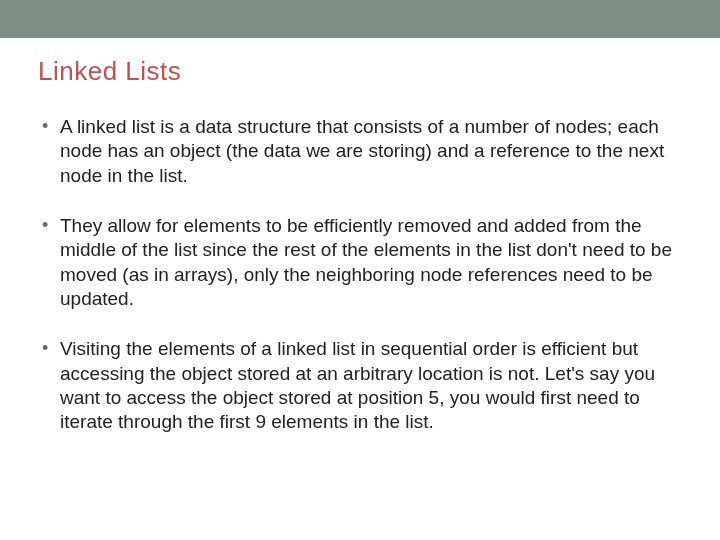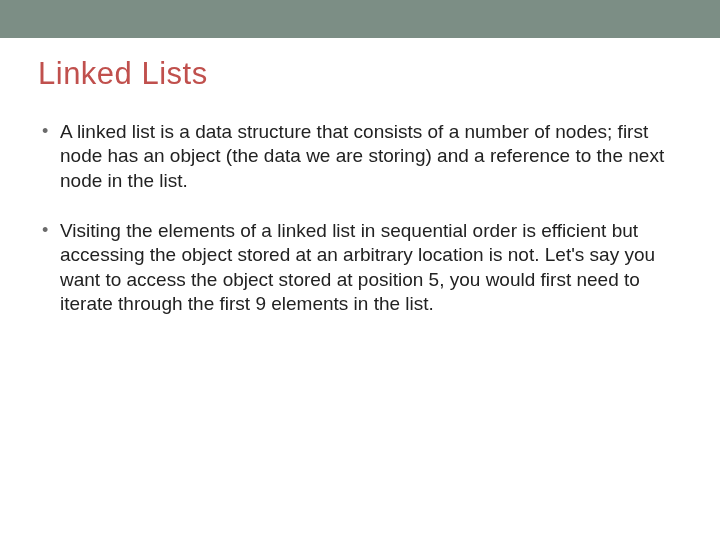--- a/index.html
+++ b/index.html
@@ -12,21 +12,21 @@
   .top-bar {
     width: 100%;
     height: 38px;
     background: #7c8e85;
   }
   .content {
     padding: 18px 38px 0 38px;
   }
   .title {
     color: #c0504d;
-    font-size: 31px;
+    font-size: 26px;
     font-weight: 400;
     letter-spacing: 0.5px;
     margin-bottom: 28px;
   }
   ul.bullets {
     list-style: none;
     padding-left: 4px;
   }
   ul.bullets li {
     position: relative;
@@ -47,16 +47,17 @@
   }
 </style>
 </head>
 <body>
 
 <div class="top-bar"></div>
 
 <div class="content">
   <h1 class="title">Linked Lists</h1>
   <ul class="bullets">
-    <li>A linked list is a data structure that consists of a number of nodes; first node has an object (the data we are storing) and a reference to the next node in the list.</li>
+    <li>A linked list is a data structure that consists of a number of nodes; each node has an object (the data we are storing) and a reference to the next node in the list.</li>
+    <li>They allow for elements to be efficiently removed and added from the middle of the list since the rest of the elements in the list don't need to be moved (as in arrays), only the neighboring node references need to be updated.</li>
     <li>Visiting the elements of a linked list in sequential order is efficient but accessing the object stored at an arbitrary location is not. Let's say you want to access the object stored at position 5, you would first need to iterate through the first 9 elements in the list.</li>
   </ul>
 </div>
 
 </body></html>

